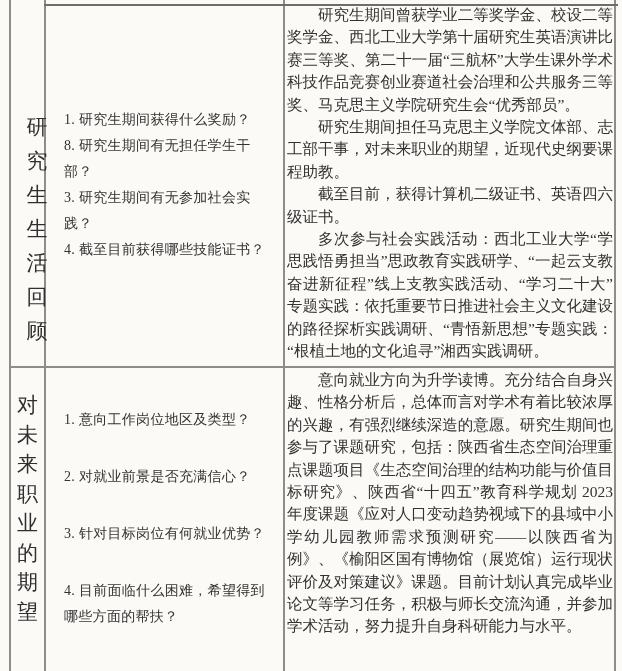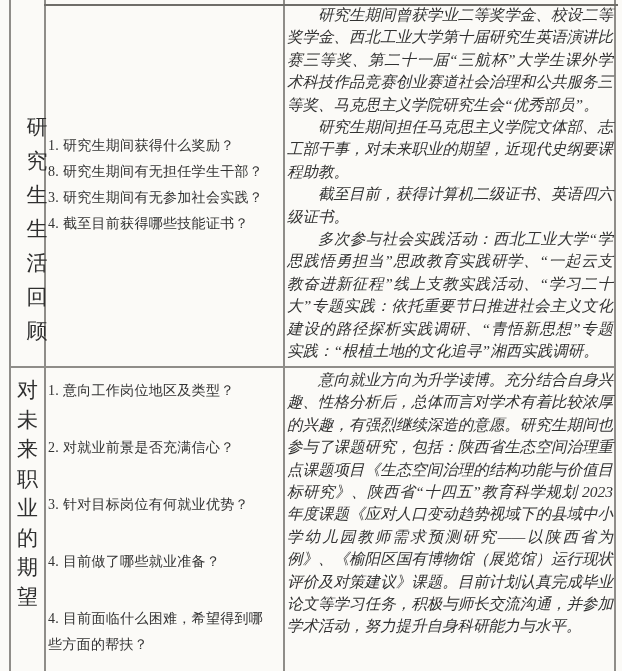--- a/index.html
+++ b/index.html
@@ -34,42 +34,42 @@
   .section-cell.r2 { top: 368px; height: 303px; }
   .vertical-label {
     width: 24px;
     font-size: 21px;
     color: #2f2f2f;
     text-align: center;
     word-break: break-all;
     line-break: anywhere;
   }
   .r1 .vertical-label { line-height: 34px; margin-top: 104px; margin-left: 19px; }
-  .r2 .vertical-label { line-height: 29.5px; margin-top: 8px; }
+  .r2 .vertical-label { line-height: 29.5px; margin-top: 23px; }
 
   
   .questions-cell {
     position: absolute; left: 48px; width: 232px;
     display: flex; flex-direction: column; justify-content: center;
   }
   .questions-cell.r1 { top: 6px; height: 358px; }
   .questions-cell.r2 { top: 368px; height: 300px; gap: 31px; }
   .question-item {
     font-size: 14px;
     line-height: 26px;
     color: #333;
     letter-spacing: 0.3px;
     padding-right: 8px;
+    margin-left: 16px;
   }
 
   
   .answers-cell {
     position: absolute; left: 287px; width: 326px;
     text-align: justify;
-    font-style: italic;
   }
   .answers-cell.r1 { top: 4px; height: 360px; }
   .answers-cell.r2 { top: 369px; height: 300px; }
   .answer-paragraph {
     margin: 0;
     text-indent: 2em;
     font-size: 15.5px;
     line-height: 22.4px;
     color: #323232;
     letter-spacing: 0;
@@ -106,21 +106,20 @@
     </div>
 
   <div class="section-cell r2">
     <div class="vertical-label">对未来职业的期望</div>
   </div>
 
   <div class="questions-cell r2">
       <div class="question-item">1. 意向工作岗位地区及类型？</div>
       <div class="question-item">2. 对就业前景是否充满信心？</div>
       <div class="question-item">3. 针对目标岗位有何就业优势？</div>
-      <div class="question-item">4. 目前做了哪些就业准备？</div>
       <div class="question-item">4. 目前面临什么困难，希望得到哪些方面的帮扶？</div>
     </div>
 
   <div class="answers-cell r2">
       <p class="answer-paragraph">意向就业方向为升学读博。充分结合自身兴趣、性格分析后，总体而言对学术有着比较浓厚的兴趣，有强烈继续深造的意愿。研究生期间也参与了课题研究，包括：陕西省生态空间治理重点课题项目《生态空间治理的结构功能与价值目标研究》、陕西省“十四五”教育科学规划 2023 年度课题《应对人口变动趋势视域下的县域中小学幼儿园教师需求预测研究——以陕西省为例》、《榆阳区国有博物馆（展览馆）运行现状评价及对策建议》课题。目前计划认真完成毕业论文等学习任务，积极与师长交流沟通，并参加学术活动，努力提升自身科研能力与水平。</p>
     </div>
 
 </div>
 
 </body></html>

